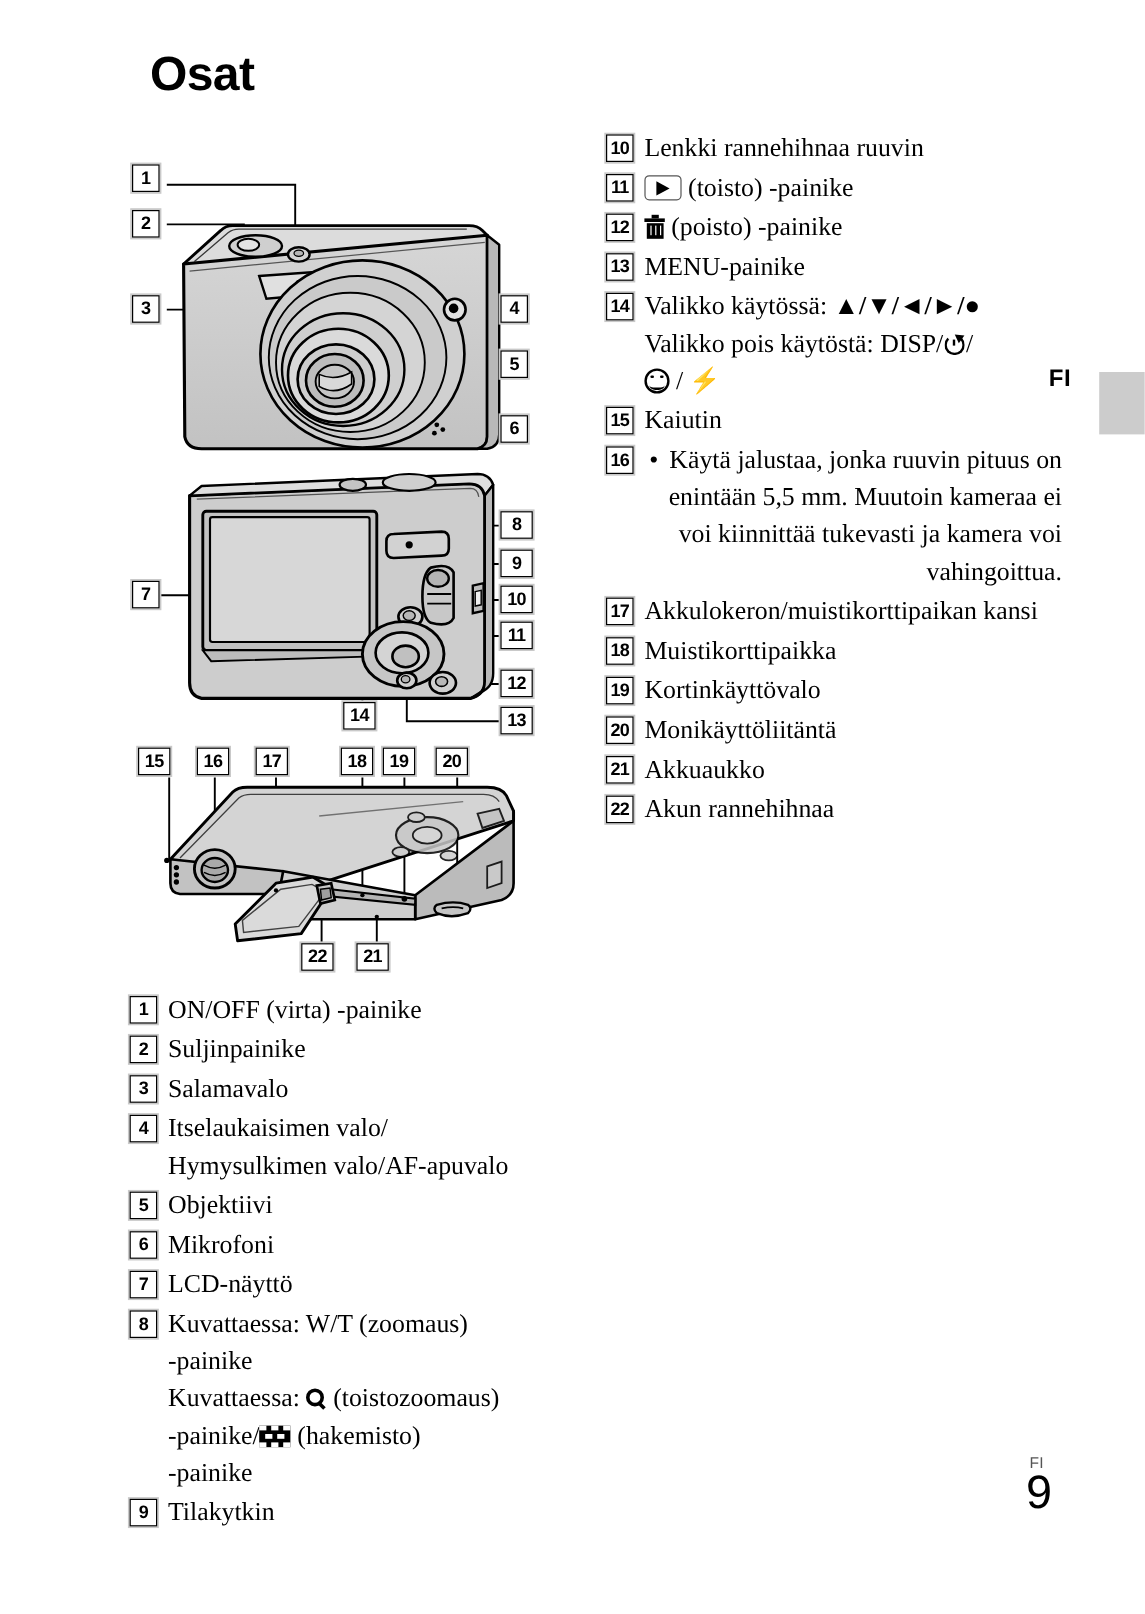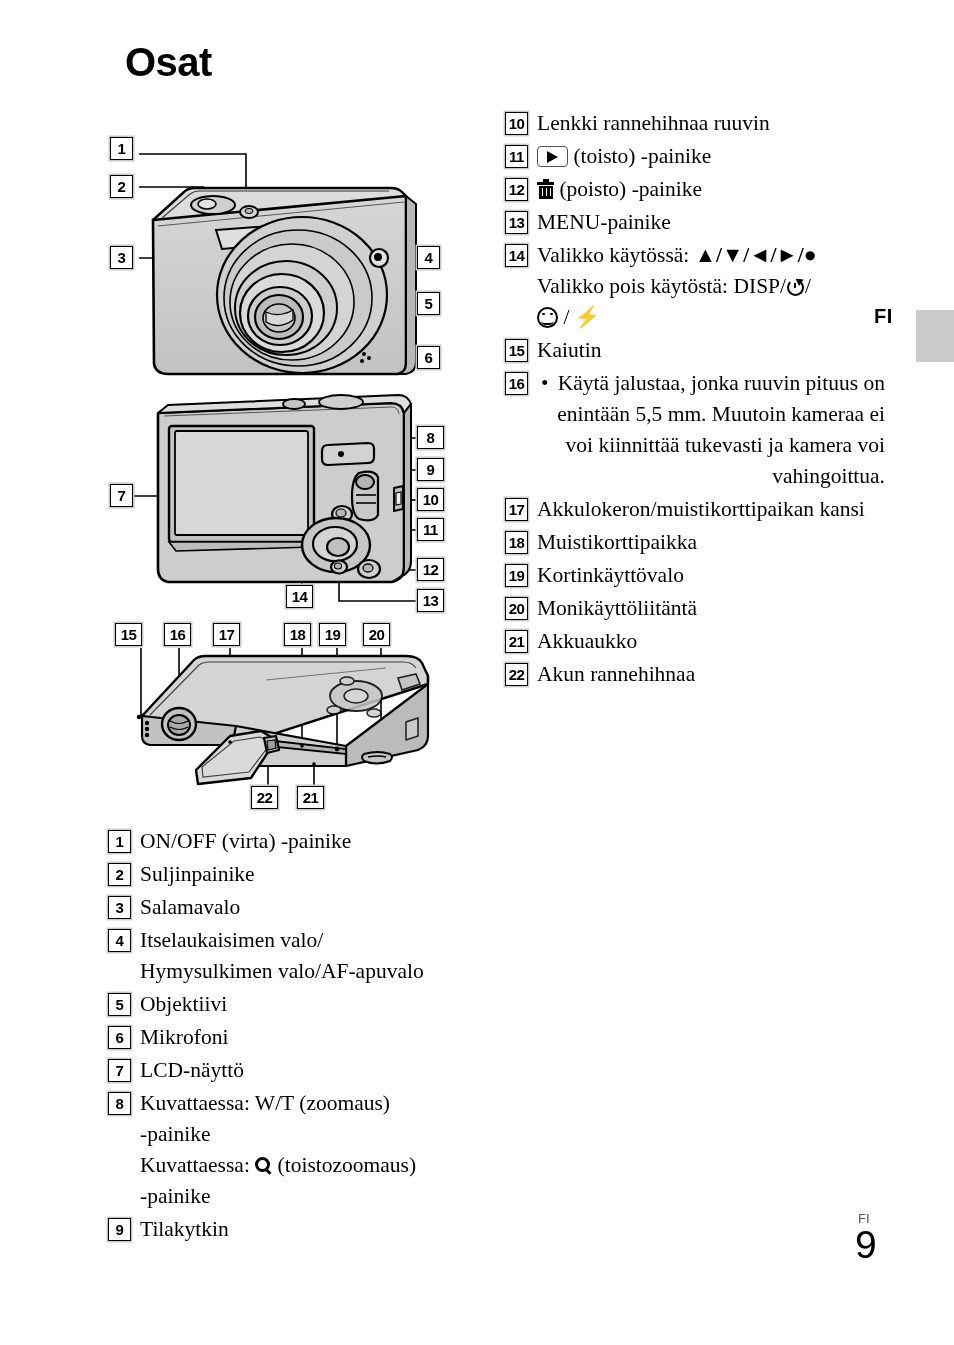--- a/index.html
+++ b/index.html
@@ -612,20 +612,23 @@
     </div>
 
     <div class="nl-row">
       <div class="nl-num">8</div>
       <div class="nl-text">
         <div>Kuvattaessa: W/T (zoomaus)</div>
         <div>-painike</div>
         <div>
           <span>Kuvattaessa: </span><span class="ic ic-zoom"></span><span> (toistozoomaus)</span>
         </div>
+        <div>
+          <span>-painike/</span><span class="ic ic-index"><i style="left:0;top:0;"></i><i style="left:10px;top:0;"></i><i style="left:20px;top:0;"></i><i style="left:5px;top:7px;"></i><i style="left:15px;top:7px;"></i><i style="left:0;top:14px;"></i><i style="left:10px;top:14px;"></i><i style="left:20px;top:14px;"></i></span><span> (hakemisto)</span>
+        </div>
         <div>-painike</div>
       </div>
     </div>
 
     <div class="nl-row">
       <div class="nl-num">9</div>
       <div class="nl-text">Tilakytkin</div>
     </div>
   </div>
 

